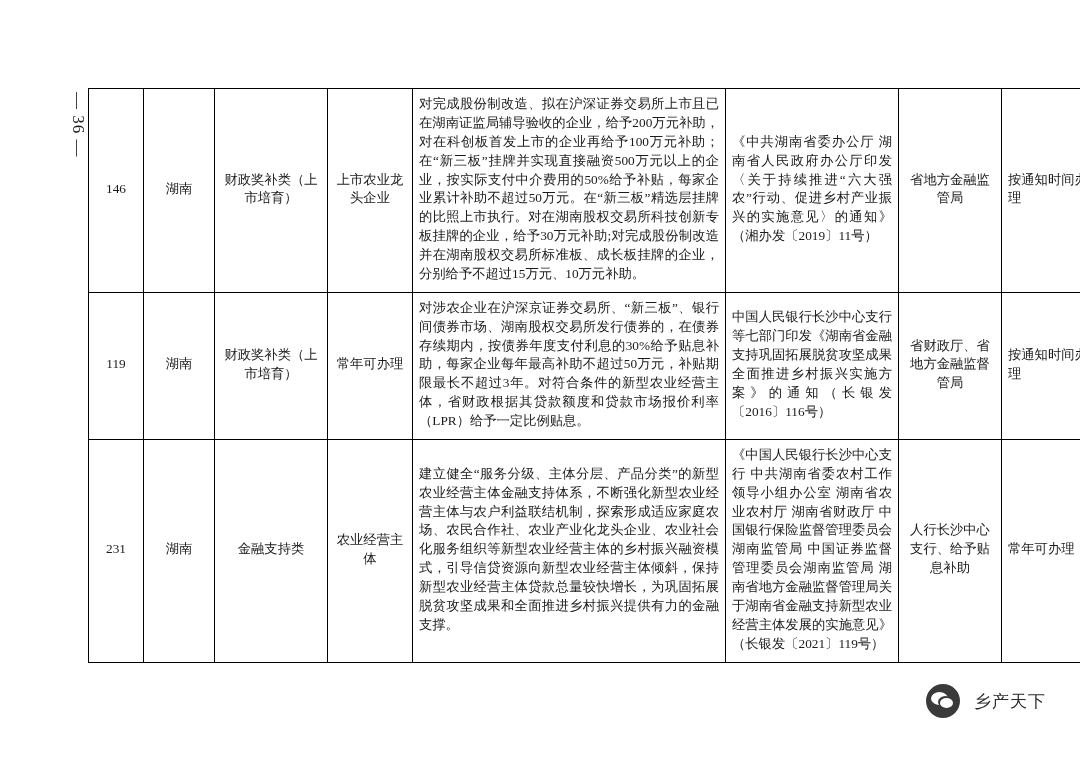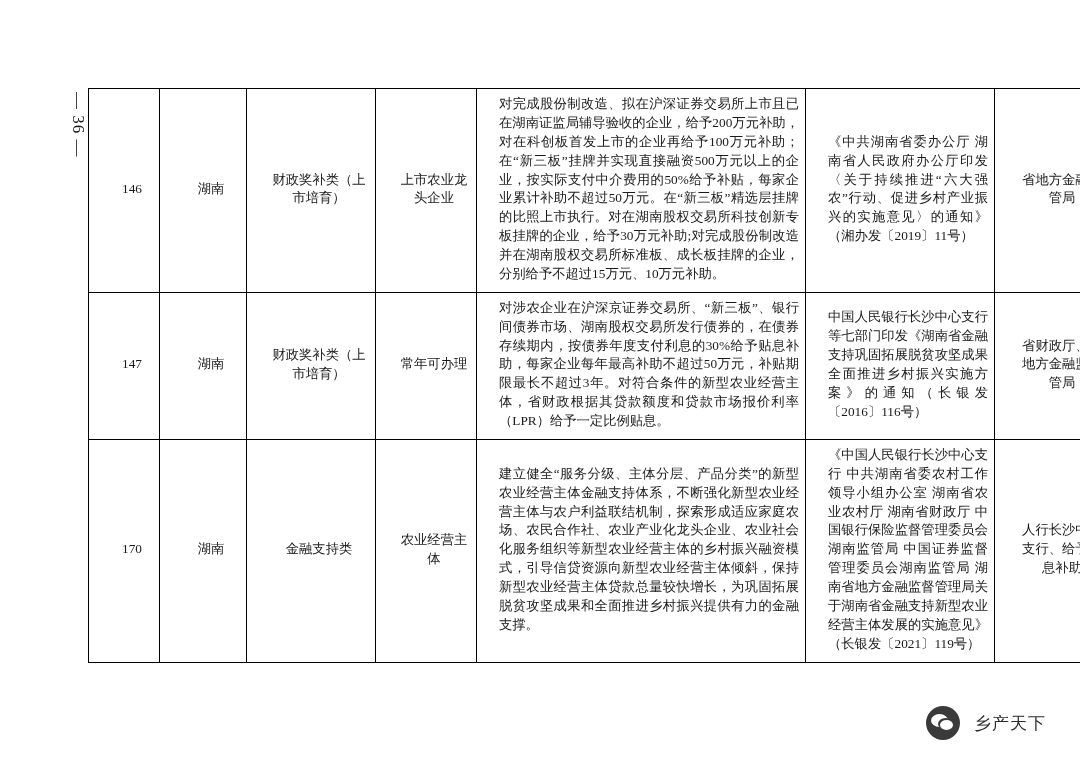--- a/index.html
+++ b/index.html
@@ -34,21 +34,21 @@
   .doc-table {
     position: absolute;
     left: 88px;
     top: 88px;
     width: 870px;
     border-collapse: collapse;
     table-layout: fixed;
   }
   .doc-table td {
     border: 1px solid #000000;
-    padding: 6px 6px 8px 22px;
+    padding: 6px 6px 8px 6px;
     vertical-align: middle;
     font-size: 13.3px;
     line-height: 1.42;
     font-family: "Liberation Serif", "DejaVu Serif", serif;
   }
 
   .col-no    { width: 42px;  text-align: center; }
   .col-prov  { width: 58px;  text-align: center; }
   .col-cat   { width: 100px; text-align: center; }
   .col-obj   { width: 72px;  text-align: center; }
@@ -57,21 +57,21 @@
   .col-dept  { width: 90px;  text-align: center; }
   .col-time  { width: 90px;  text-align: left; }
 
   .cell-text { display: block; white-space: pre-wrap; }
   .center .cell-text { text-align: center; }
 
   
   .wechat-badge {
     position: absolute;
     right: 34px;
-    bottom: 23px;
+    bottom: 45px;
     display: flex;
     align-items: center;
     gap: 14px;
   }
   .wechat-logo {
     width: 34px;
     height: 34px;
     border-radius: 50%;
     background: #3a3a3a;
     position: relative;
@@ -131,21 +131,21 @@
         </td>
       <td class="col-dept center">
           <span class="cell-text">省地方金融监管局</span>
         </td>
       <td class="col-time">
           <span class="cell-text">按通知时间办理</span>
         </td>
     </tr>
     <tr>
       <td class="col-no center">
-          <span class="cell-text">147</span>
+          <span class="cell-text">119</span>
         </td>
       <td class="col-prov center">
           <span class="cell-text">湖南</span>
         </td>
       <td class="col-cat center">
           <span class="cell-text">财政奖补类（上市培育）</span>
         </td>
       <td class="col-obj center">
           <span class="cell-text">常年可办理</span>
         </td>
@@ -157,21 +157,21 @@
         </td>
       <td class="col-dept center">
           <span class="cell-text">省财政厅、省地方金融监督管局</span>
         </td>
       <td class="col-time">
           <span class="cell-text">按通知时间办理</span>
         </td>
     </tr>
     <tr>
       <td class="col-no center">
-          <span class="cell-text">170</span>
+          <span class="cell-text">231</span>
         </td>
       <td class="col-prov center">
           <span class="cell-text">湖南</span>
         </td>
       <td class="col-cat center">
           <span class="cell-text">金融支持类</span>
         </td>
       <td class="col-obj center">
           <span class="cell-text">农业经营主体</span>
         </td>

